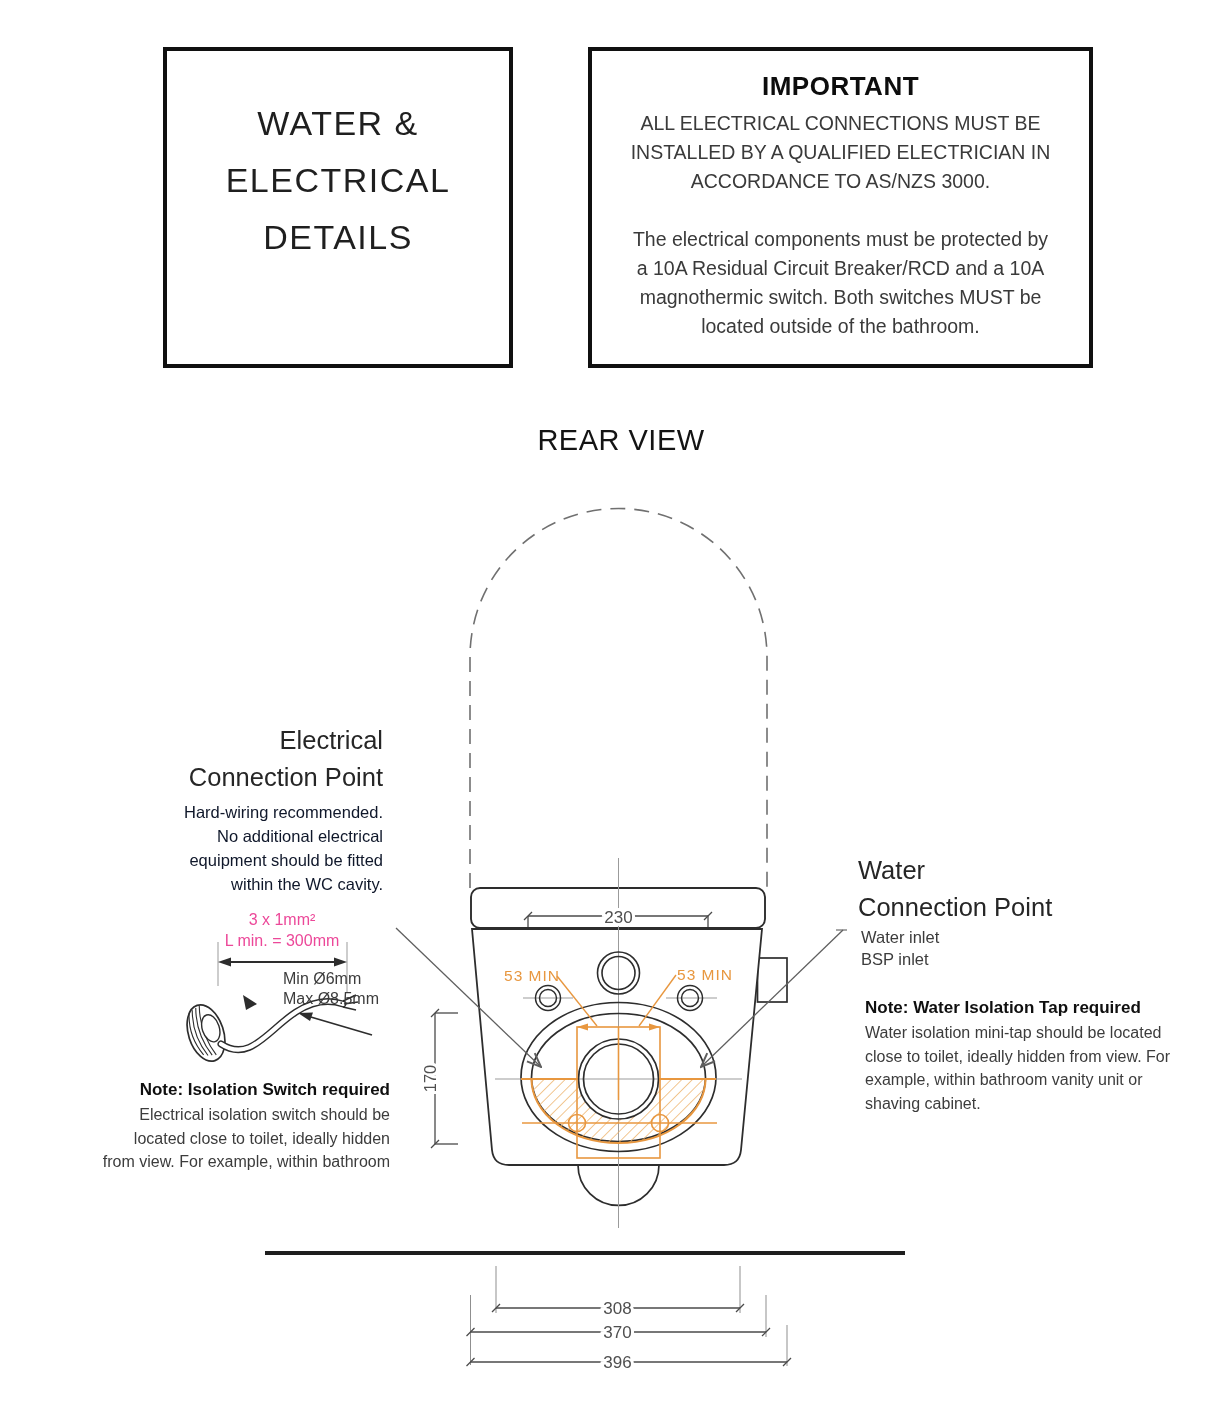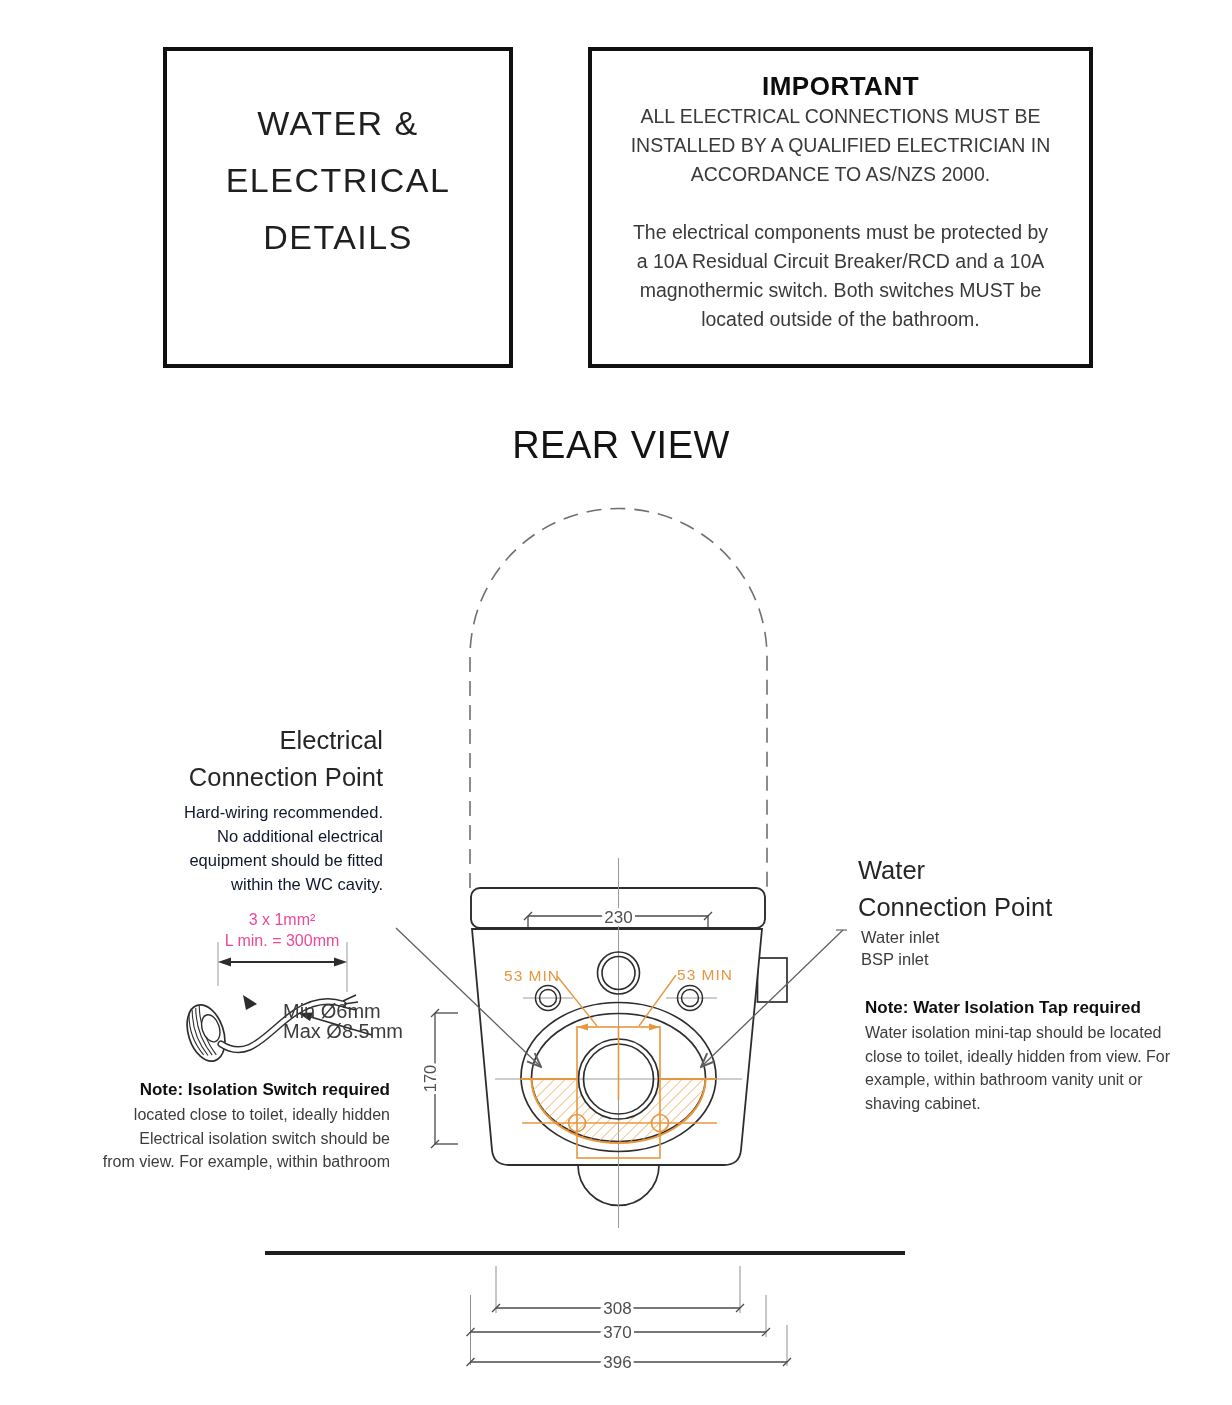--- a/index.html
+++ b/index.html
@@ -7,29 +7,29 @@
     position:relative;width:1232px;height:1405px;background:#ffffff;
     font-family:"Liberation Sans",sans-serif;overflow:hidden;color:#222;
   }
   .abs{position:absolute;}
   .nowrap{white-space:nowrap;}
   
   .frame{position:absolute;border:4px solid #101010;background:#fff;box-sizing:border-box;}
   .title-box{left:163px;top:47px;width:350px;height:321px;padding-top:44px;text-align:center;}
   .title-line{font-size:34px;line-height:57px;letter-spacing:1.5px;color:#1f1f1f;font-weight:300;}
   .important-box{left:588px;top:47px;width:505px;height:321px;padding-top:20px;text-align:center;}
-  .important-heading{font-size:26px;font-weight:700;color:#0d0d0d;letter-spacing:.5px;}
+  .important-heading{font-size:26px;font-weight:700;color:#0d0d0d;letter-spacing:.5px;margin-bottom:7px;}
   .imp-line{font-size:19.5px;line-height:29px;color:#3a3a3a;}
   .imp-gap{height:29px;}
-  .rear-view{left:471px;top:424px;width:300px;text-align:center;font-size:38px;color:#141414;letter-spacing:.5px;}
+  .rear-view{left:471px;top:424px;width:300px;text-align:center;font-size:29px;color:#141414;letter-spacing:.5px;}
   
   .elec-heading{left:113px;top:722px;width:270px;text-align:right;font-size:25.5px;line-height:37px;color:#262626;}
   .elec-body{left:123px;top:800px;width:260px;text-align:right;font-size:16.5px;line-height:24px;color:#0f172a;}
   .cable-spec{left:182px;top:909px;width:200px;text-align:center;font-size:16px;line-height:21px;color:#ec4899;}
-  .cable-dia{left:283px;top:1001px;font-size:20px;line-height:20px;color:#3c3c3c;text-align:left;}
+  .cable-dia{left:283px;top:969px;font-size:16px;line-height:20px;color:#3c3c3c;text-align:left;}
   .iso-note{left:82px;top:1079px;width:308px;text-align:right;}
   .note-heading{font-size:17px;font-weight:700;color:#0f0f0f;line-height:21px;margin-bottom:3px;}
   .note-line{font-size:16px;line-height:23.5px;color:#3c3c3c;}
   
   .water-heading{left:858px;top:852px;width:300px;text-align:left;font-size:25.5px;line-height:37px;color:#262626;}
   .water-sub{left:861px;top:926px;font-size:16.5px;line-height:22px;color:#3c3c3c;}
   .water-note{left:847px;top:997px;width:320px;text-align:left;margin-left:18px;}
   svg text{font-family:"Liberation Sans",sans-serif;}
   .dimtxt{fill:#4f4f4f;font-size:17px;paint-order:stroke;stroke:#ffffff;stroke-width:6px;}
   .dimtxt-sm{fill:#4f4f4f;font-size:16.5px;paint-order:stroke;stroke:#ffffff;stroke-width:6px;}
@@ -196,21 +196,21 @@
   <div class="frame title-box">
     <div class="title-line nowrap">WATER &amp;</div>
     <div class="title-line nowrap">ELECTRICAL</div>
     <div class="title-line nowrap">DETAILS</div>
   </div>
 
   <div class="frame important-box">
     <div class="important-heading nowrap">IMPORTANT</div>
     <div class="imp-line nowrap">ALL ELECTRICAL CONNECTIONS MUST BE</div>
     <div class="imp-line nowrap">INSTALLED BY A QUALIFIED ELECTRICIAN IN</div>
-    <div class="imp-line nowrap">ACCORDANCE TO AS/NZS 2000.</div>
+    <div class="imp-line nowrap">ACCORDANCE TO AS/NZS 3000.</div>
     <div class="imp-gap"></div>
     <div class="imp-line nowrap">The electrical components must be protected by</div>
     <div class="imp-line nowrap">a 10A Residual Circuit Breaker/RCD and a 10A</div>
     <div class="imp-line nowrap">magnothermic switch. Both switches MUST be</div>
     <div class="imp-line nowrap">located outside of the bathroom.</div>
   </div>
 
   <div class="abs rear-view nowrap">REAR VIEW</div>
 
   <div class="abs elec-heading">
@@ -230,22 +230,22 @@
     <div class="nowrap">L min. = 300mm</div>
   </div>
 
   <div class="abs cable-dia">
     <div class="nowrap">Min Ø6mm</div>
     <div class="nowrap">Max Ø8.5mm</div>
   </div>
 
   <div class="abs iso-note">
     <div class="note-heading nowrap">Note: Isolation Switch required</div>
+    <div class="note-line nowrap">Electrical isolation switch should be</div>
     <div class="note-line nowrap">located close to toilet, ideally hidden</div>
-    <div class="note-line nowrap">Electrical isolation switch should be</div>
     <div class="note-line nowrap">from view. For example, within bathroom</div>
   </div>
 
   <div class="abs water-heading">
     <div class="nowrap">Water</div>
     <div class="nowrap">Connection Point</div>
   </div>
 
   <div class="abs water-sub">
     <div class="nowrap">Water inlet</div>

